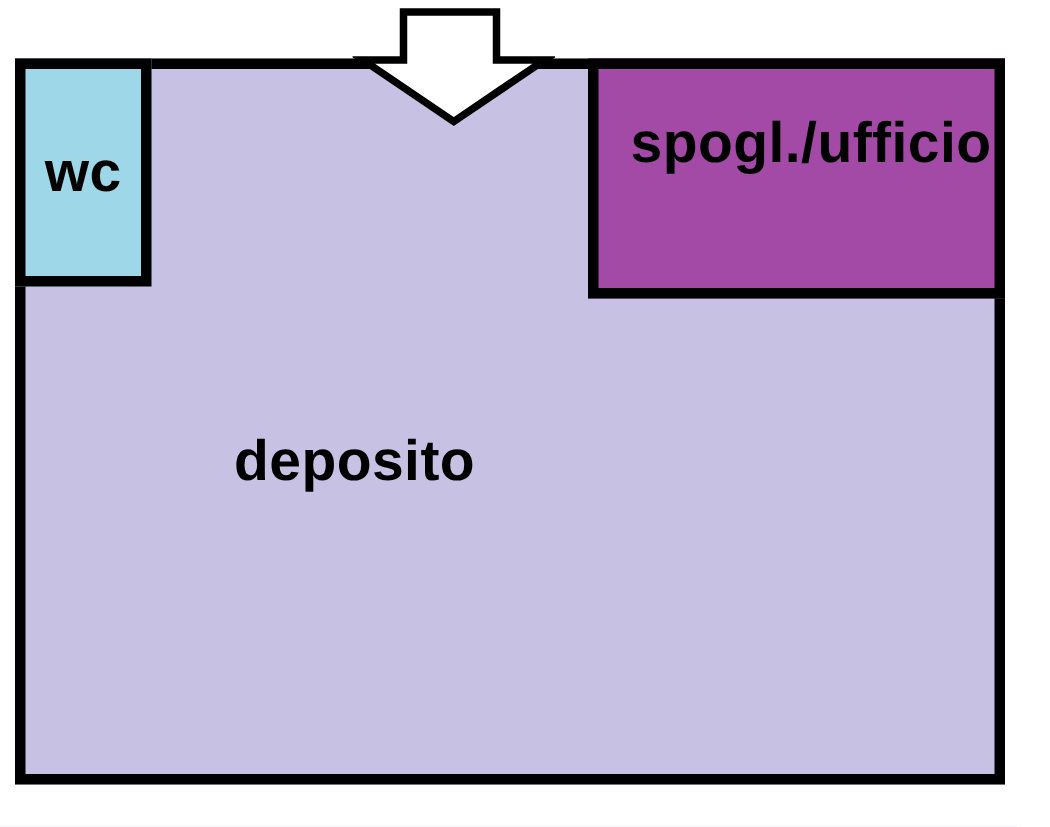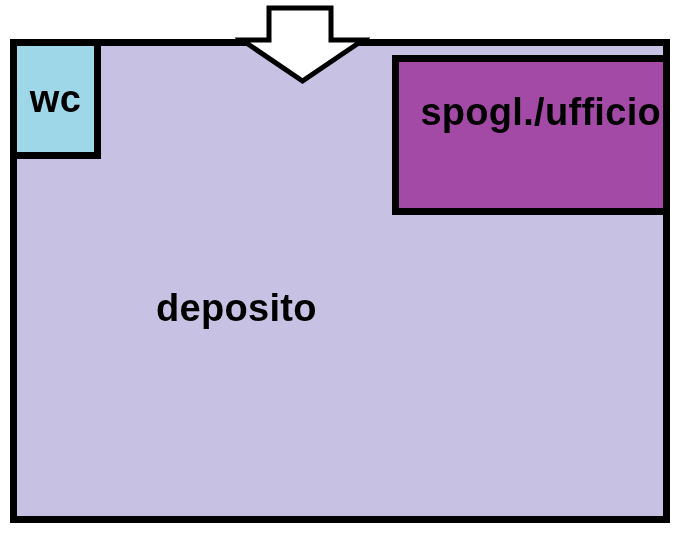--- a/index.html
+++ b/index.html
@@ -20,21 +20,21 @@
   }
 
   .room-deposito {
     left: 10px; top: 39px;
     width: 660px; height: 484px;
     background: #c7c1e3;
   }
 
   .room-wc {
     left: 10px; top: 39px;
-    width: 91px; height: 120px;
+    width: 91px; height: 152px;
     background: #9ed8e8;
     display: flex;
     align-items: center;
     justify-content: center;
   }
 
   .room-spogl {
     left: 392px; top: 39px;
     width: 278px; height: 160px;
     background: #a34aa6;
@@ -67,21 +67,21 @@
 <body>
 
 <div class="canvas">
 
   <div class="room room-deposito" style="background-color: rgb(199, 193, 227);"></div>
 
   <div class="room room-wc" style="background-color: rgb(158, 216, 232);">
     <span class="room-label">wc</span>
   </div>
 
-  <div class="room room-spogl" style="background-color: rgb(163, 74, 166); margin-top: 16px;">
+  <div class="room room-spogl" style="background-color: rgb(163, 74, 166);">
     <span class="room-label">spogl./ufficio</span>
   </div>
 
   <div class="room-label label-deposito">deposito</div>
 
   <svg class="entrance-arrow" width="135" height="92" viewBox="0 0 135 92">
     <polygon points="34,8 96,8 96,40 128,40 67.5,81 7,40 34,40" stroke="#000000" stroke-width="5" stroke-linejoin="miter" fill="#ffffff"></polygon>
   </svg>
 
 </div>

